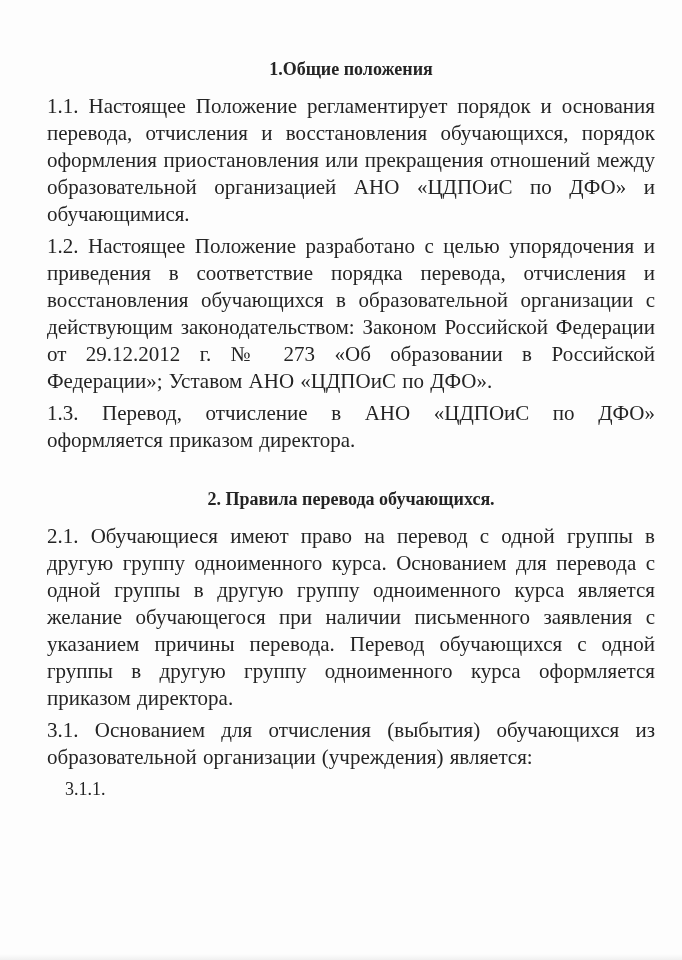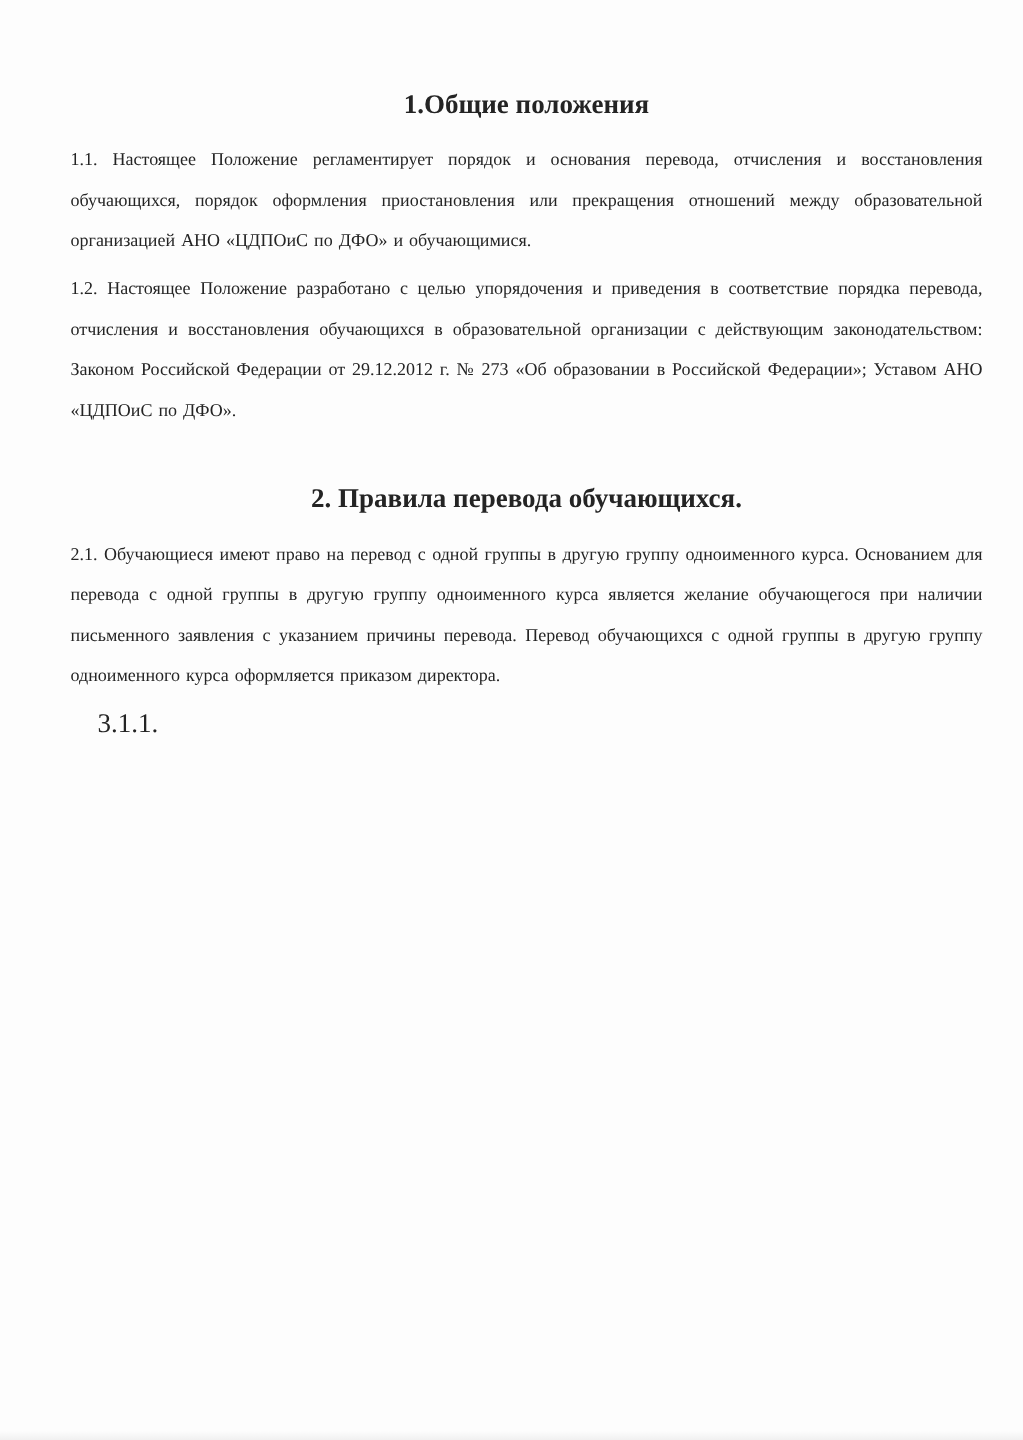--- a/index.html
+++ b/index.html
@@ -24,21 +24,21 @@
     font-weight: bold;
     font-size: 18px;
     line-height: 27px;
     margin: 0 0 10px 0;
   }
   .section-heading.spaced {
     margin-top: 32px;
     text-align: center;
   }
   .para {
-    font-size: 12px;
+    font-size: 21px;
     line-height: 27px;
     text-align: justify;
     text-justify: inter-word;
     margin: 0 0 5px 0;
     word-spacing: 1px;
   }
   .sub-item {
     font-size: 18px;
     line-height: 27px;
     margin: 2px 0 0 0;
@@ -62,27 +62,29 @@
 </style>
 </head>
 <body>
 
 <div class="page">
 
   <div class="section">
     <div class="section-heading">1.Общие положения</div>
     <p class="para">1.1. Настоящее Положение регламентирует порядок и основания перевода, отчисления и восстановления обучающихся, порядок оформления приостановления или прекращения отношений между образовательной организацией АНО «ЦДПОиС по ДФО» и обучающимися.</p>
     <p class="para">1.2. Настоящее Положение разработано с целью упорядочения и приведения в соответствие порядка перевода, отчисления и восстановления обучающихся в образовательной организации с действующим законодательством: Законом Российской Федерации от 29.12.2012 г. № 273 «Об образовании в Российской Федерации»; Уставом АНО «ЦДПОиС по ДФО».</p>
+    <p class="para">1.3. Перевод, отчисление в АНО «ЦДПОиС по ДФО» оформляется приказом директора.</p>
   </div>
 
   <div class="section">
     <div class="section-heading spaced">2. Правила перевода обучающихся.</div>
     <p class="para">2.1. Обучающиеся имеют право на перевод с одной группы в другую группу одноименного курса. Основанием для перевода с одной группы в другую группу одноименного курса является желание обучающегося при наличии письменного заявления с указанием причины перевода. Перевод обучающихся с одной группы в другую группу одноименного курса оформляется приказом директора.</p>
   </div>
 
   <div class="section">
+    <p class="para">3.1. Основанием для отчисления (выбытия) обучающихся из образовательной организации (учреждения) является:</p>
     <div class="sub-item">
       <span class="sub-num">3.1.1.</span>
     </div>
   </div>
 
   <div class="scan-edge"></div>
 </div>
 
 </body></html>

